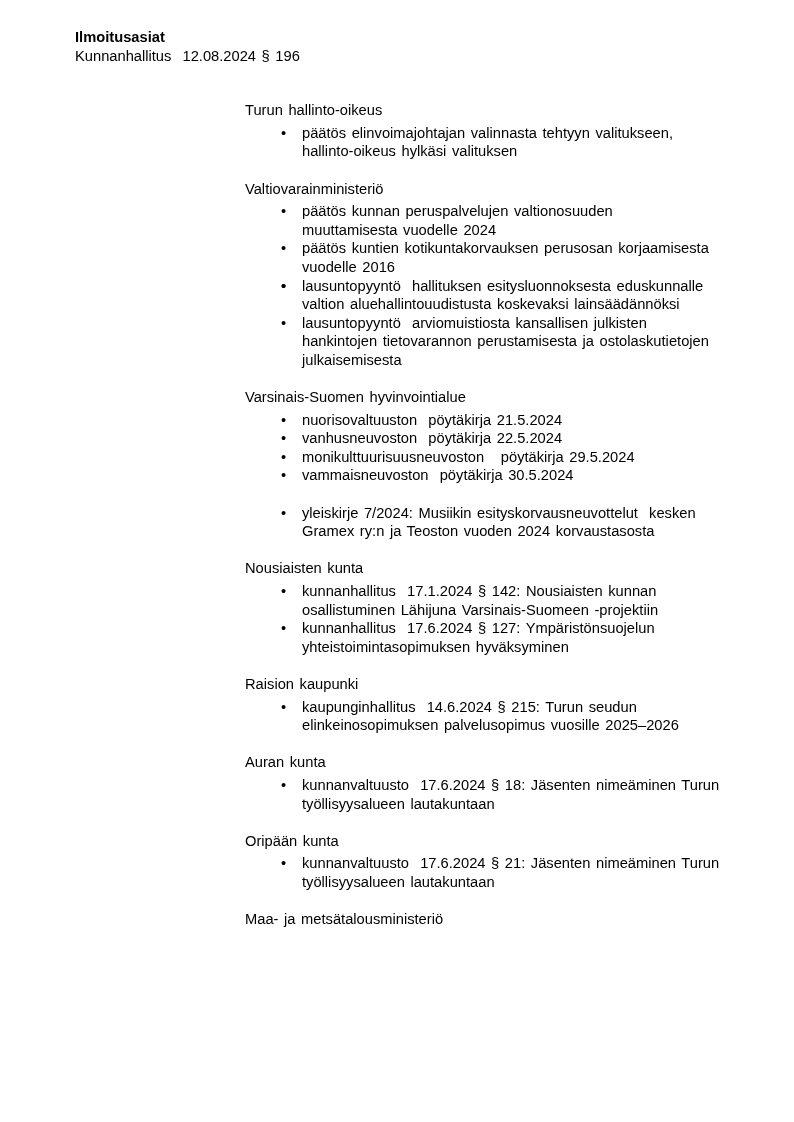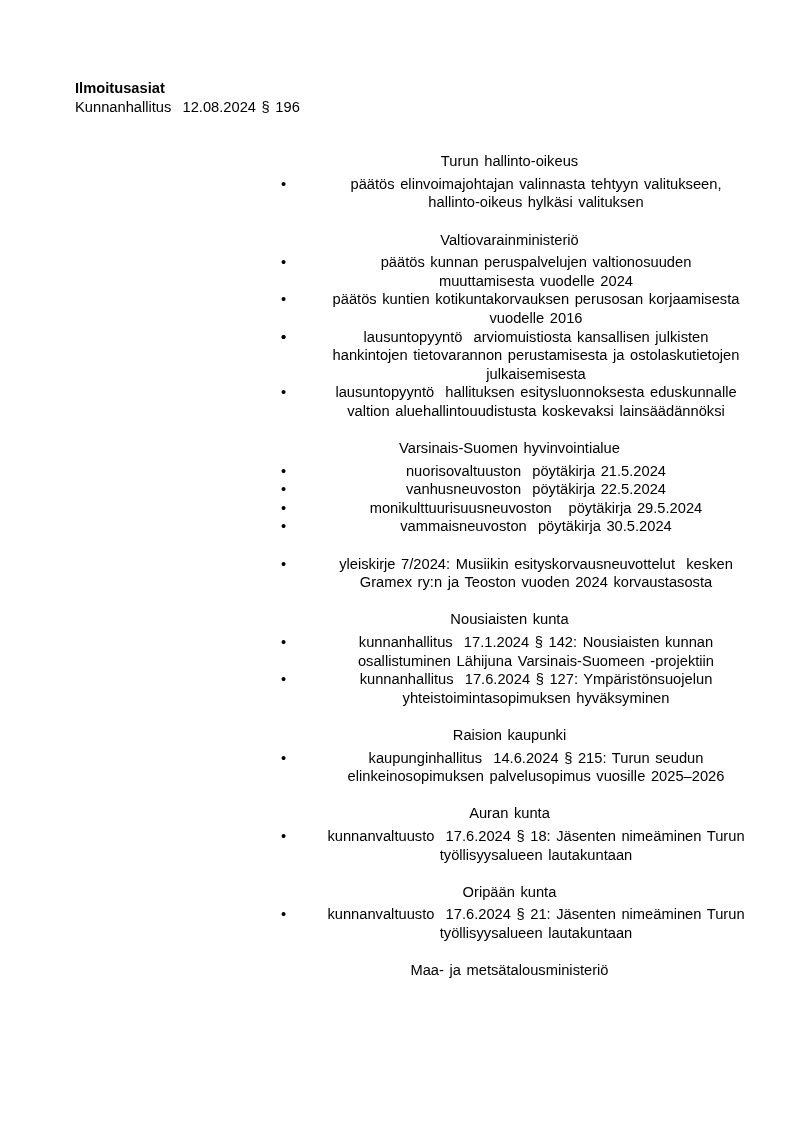--- a/index.html
+++ b/index.html
@@ -14,38 +14,37 @@
     font-size: 14.7px;
     line-height: 18.6px;
     color: #000000;
     word-spacing: 1.5px;
     overflow: hidden;
   }
   .page {
     width: 794px;
     height: 1122px;
     box-sizing: border-box;
-    padding-top: 79px;
+    padding-top: 28px;
   }
   .title {
     margin-left: 75px;
     font-weight: 700;
   }
   .meta {
     margin-left: 75px;
     white-space: pre-wrap;
   }
   .content {
     margin-left: 245px;
     margin-top: 36px;
     padding-right: 20px;
   }
   .content section {
     margin: 0 0 18.6px 0;
-    text-align: center;
   }
   .heading {
     white-space: pre-wrap;
   }
   ul.blist {
     list-style: none;
     margin: 4px;
     padding: 0;
   }
   ul.blist li {
@@ -82,25 +81,25 @@
     </section>
 
     <section>
       <div class="heading">Valtiovarainministeriö</div>
       <ul class="blist">
         <li><span class="mk"></span><span class="bt">päätös kunnan peruspalvelujen valtionosuuden
 muuttamisesta vuodelle 2024</span></li>
         <li><span class="mk"></span><span class="bt">päätös kuntien kotikuntakorvauksen perusosan korjaamisesta
 vuodelle 2016</span></li>
         <li><span class="mk"></span></li>
+        <li><span class="mk"></span><span class="bt">lausuntopyyntö  hallituksen esitysluonnoksesta eduskunnalle
+valtion aluehallintouudistusta koskevaksi lainsäädännöksi</span></li>
         <li><span class="mk"></span><span class="bt">lausuntopyyntö  arviomuistiosta kansallisen julkisten
 hankintojen tietovarannon perustamisesta ja ostolaskutietojen
 julkaisemisesta</span></li>
-        <li><span class="mk"></span><span class="bt">lausuntopyyntö  hallituksen esitysluonnoksesta eduskunnalle
-valtion aluehallintouudistusta koskevaksi lainsäädännöksi</span></li>
       </ul>
     </section>
 
     <section>
       <div class="heading">Varsinais-Suomen hyvinvointialue</div>
       <ul class="blist">
         <li><span class="mk"></span><span class="bt">nuorisovaltuuston  pöytäkirja 21.5.2024</span></li>
         <li><span class="mk"></span><span class="bt">vanhusneuvoston  pöytäkirja 22.5.2024</span></li>
         <li><span class="mk"></span><span class="bt">monikulttuurisuusneuvoston   pöytäkirja 29.5.2024</span></li>
         <li><span class="mk"></span><span class="bt">vammaisneuvoston  pöytäkirja 30.5.2024</span></li>

